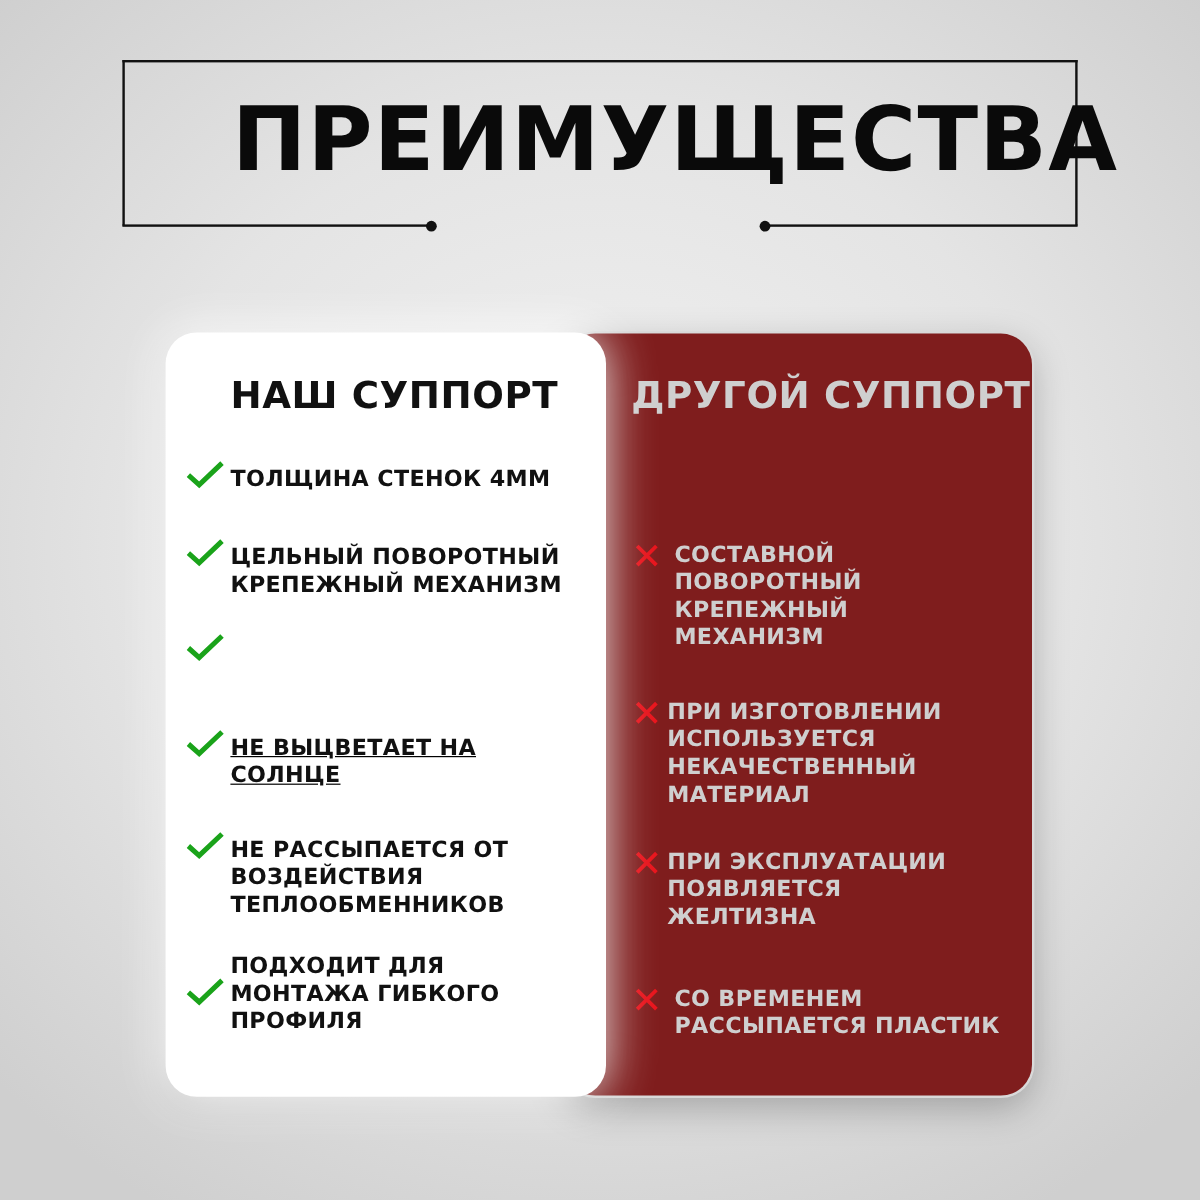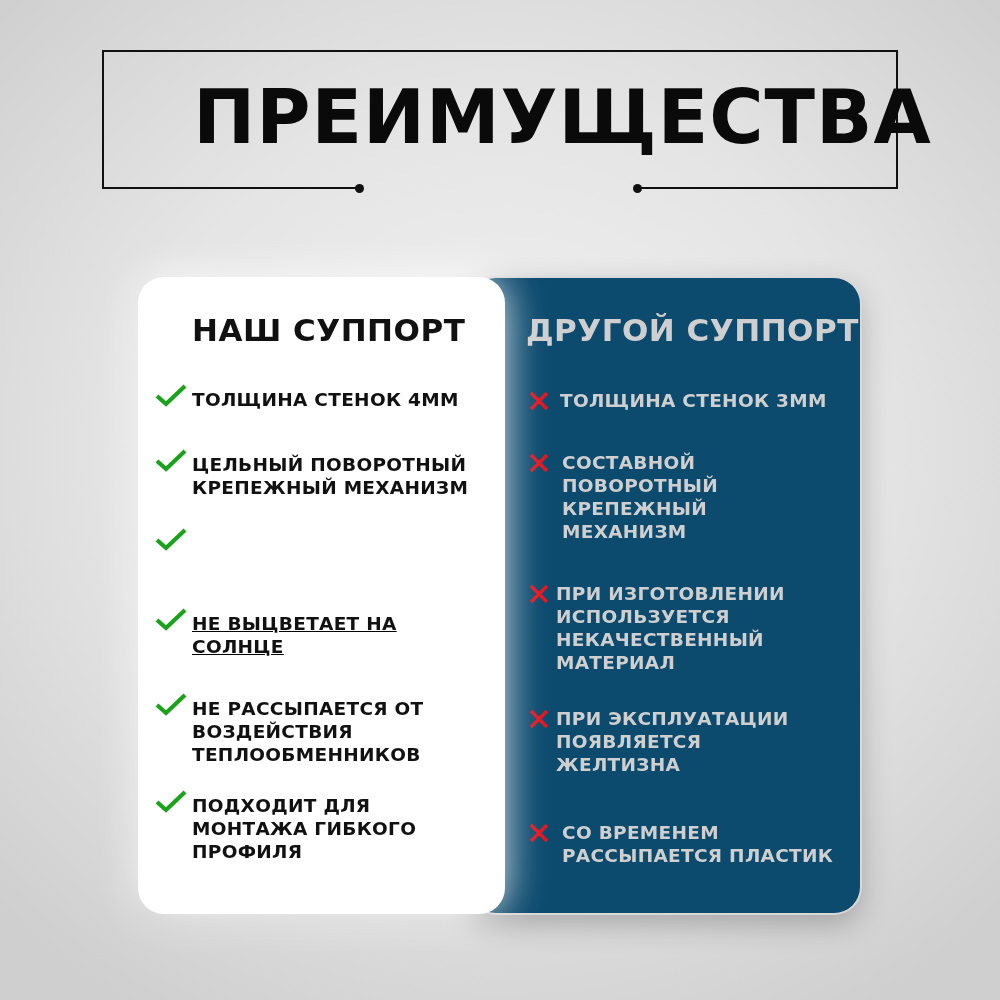--- a/index.html
+++ b/index.html
@@ -21,21 +21,21 @@
     .dot { position: absolute; width: 9px; height: 9px; border-radius: 50%; background: #111; top: 184px; }
     .dot.left { left: 355px; }
     .dot.right { left: 633px; }
     .page-title {
       position: absolute; left: 102px; top: 62px; width: 921px; height: 110px;
       display: flex; align-items: center; justify-content: center;
       font-size: 74px; font-weight: bold; color: #0a0a0a; letter-spacing: 1px;
     }
     .card-dark {
       position: absolute; left: 470px; top: 278px; width: 390px; height: 635px;
-      background: #0c4a6e; border-radius: 26px;
+      background: #7f1d1d; border-radius: 26px;
       box-shadow: 0 0 0 2px #d9d9d9, 0 10px 30px rgba(0,0,0,0.25);
     }
     .card-light {
       position: absolute; left: 138px; top: 277px; width: 367px; height: 637px;
       background: #ffffff; border-radius: 26px;
       box-shadow: 0 0 40px rgba(255,255,255,0.9), 0 8px 24px rgba(0,0,0,0.08);
     }
     .card-heading {
       position: absolute; top: 312px; font-weight: bold; font-size: 31px; letter-spacing: 0.5px;
     }
@@ -58,26 +58,20 @@
 <div class="title-frame"></div>
 <div class="title-frame-bottom-left"></div>
 <div class="title-frame-bottom-right"></div>
 <div class="dot left"></div>
 <div class="dot right"></div>
 <div class="page-title">ПРЕИМУЩЕСТВА</div>
 
 <div class="card-dark">
   <div class="card-heading">ДРУГОЙ СУППОРТ</div>
 
-  <div class="item" style="left:58px; top:111px;">
-    <svg class="icon cross-icon" viewBox="0 0 22 22">
-        <path d="M3 3 L19 19 M19 3 L3 19" stroke="#e8141c" stroke-width="3.2" stroke-linecap="butt"></path>
-      </svg>
-    <span class="item-text">ТОЛЩИНА СТЕНОК 3ММ</span>
-  </div>
 
   <div class="item" style="left:58px; top:304px;">
     <svg class="icon cross-icon" viewBox="0 0 22 22" style="margin-right:6px;">
         <path d="M3 3 L19 19 M19 3 L3 19" stroke="#e8141c" stroke-width="3.2"></path>
       </svg>
     <span class="item-text">ПРИ ИЗГОТОВЛЕНИИ
 ИСПОЛЬЗУЕТСЯ
 НЕКАЧЕСТВЕННЫЙ
 МАТЕРИАЛ</span>
   </div>
@@ -144,21 +138,21 @@
 
   <div class="item" style="left:16px; top:420px;">
     <svg class="icon check-icon" viewBox="0 0 34 26">
         <path d="M3 14 L12 22 L31 4" stroke="#1aa31a" stroke-width="4.2" fill="none"></path>
       </svg>
     <span class="item-text">НЕ РАССЫПАЕТСЯ ОТ
 ВОЗДЕЙСТВИЯ
 ТЕПЛООБМЕННИКОВ</span>
   </div>
 
-  <div class="item" style="left:16px; top:517px;">
+  <div class="item" style="left:16px; top:517px;align-items:center;">
     <svg class="icon check-icon" viewBox="0 0 34 26">
         <path d="M3 14 L12 22 L31 4" stroke="#1aa31a" stroke-width="4.2" fill="none"></path>
       </svg>
     <span class="item-text">ПОДХОДИТ ДЛЯ
 МОНТАЖА ГИБКОГО
 ПРОФИЛЯ</span>
   </div>
 </div>
 
 </body></html>

